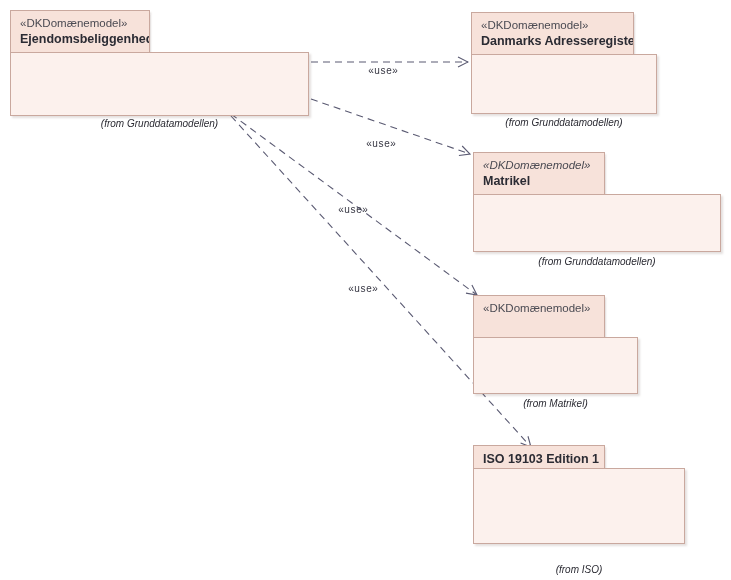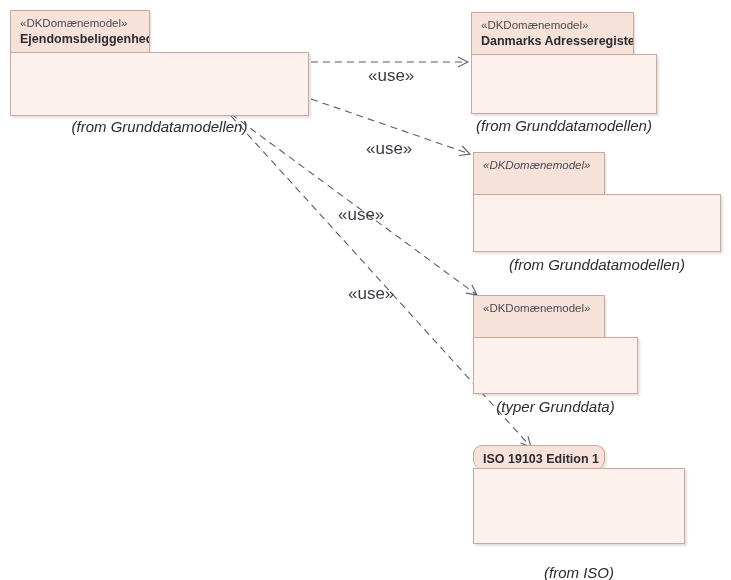--- a/index.html
+++ b/index.html
@@ -61,32 +61,33 @@
   }
   .pkg-body {
     position: absolute;
     box-sizing: border-box;
     background: #fcf1ed;
     border: 1px solid #c9a89e;
     box-shadow: 2px 2px 2px rgba(120,100,95,0.2);
   }
   .pkg-caption {
     position: absolute;
-    font-size: 15px;
+    font-size: 10px;
     font-style: italic;
     color: #2b2b33;
     white-space: nowrap;
     text-align: center;
   }
   .edge-label {
     position: absolute;
-    font-size: 17px;
+    font-size: 10px;
     color: #3a3a46;
     white-space: nowrap;
     background: transparent;
+    font-family: Liberation Mono, monospace;
   }
 </style>
 </head>
 <body>
 
 <div id="diagram-canvas">
 
   <svg id="edge-layer" viewBox="0 0 731 580" width="731" height="580" xmlns="http://www.w3.org/2000/svg">
     <defs>
       <marker id="open-arrow" viewBox="0 0 12 12" refX="11" refY="6" markerWidth="12" markerHeight="12" orient="auto-start-reverse" markerUnits="userSpaceOnUse">
@@ -115,35 +116,36 @@
       <div class="pkg-stereotype">«DKDomænemodel»</div>
       <div class="pkg-name">Danmarks Adresseregister</div>
     </div>
     <div class="pkg-body" style="left: 471px; top: 54px; width: 186px; height: 60px;"></div>
     <div class="pkg-caption" style="left: 471px; top: 117px; width: 186px;">(from Grunddatamodellen)</div>
   </div>
 
   <div class="uml-package">
     <div class="pkg-tab" style="left: 473px; top: 152px; width: 132px; height: 43px;">
       <div class="pkg-stereotype italic">«DKDomænemodel»</div>
+      <div class="pkg-name">Matrikel</div>
     </div>
     <div class="pkg-body" style="left: 473px; top: 194px; width: 248px; height: 58px;"></div>
     <div class="pkg-caption" style="left: 473px; top: 256px; width: 248px;">(from Grunddatamodellen)</div>
   </div>
 
   <div class="uml-package">
     <div class="pkg-tab" style="left: 473px; top: 295px; width: 132px; height: 43px;">
       <div class="pkg-stereotype">«DKDomænemodel»</div>
     </div>
     <div class="pkg-body" style="left: 473px; top: 337px; width: 165px; height: 57px;"></div>
-    <div class="pkg-caption" style="left: 473px; top: 398px; width: 165px;">(typer Grunddata)</div>
+    <div class="pkg-caption" style="left: 473px; top: 398px; width: 165px;">(from Matrikel)</div>
   </div>
 
   <div class="uml-package">
-    <div class="pkg-tab" style="left: 473px; top: 445px; width: 132px; height: 24px; border-radius: 9px;">
+    <div class="pkg-tab" style="left: 473px; top: 445px; width: 132px; height: 24px;">
       <div class="pkg-name only-name">ISO 19103 Edition 1</div>
     </div>
     <div class="pkg-body" style="left: 473px; top: 468px; width: 212px; height: 76px;"></div>
     <div class="pkg-caption" style="left: 473px; top: 564px; width: 212px;">(from ISO)</div>
   </div>
 
   <div class="edge-label" style="left: 368px; top: 66px;">«use»</div>
   <div class="edge-label" style="left: 366px; top: 139px;">«use»</div>
   <div class="edge-label" style="left: 338px; top: 205px;">«use»</div>
   <div class="edge-label" style="left: 348px; top: 284px;">«use»</div>

